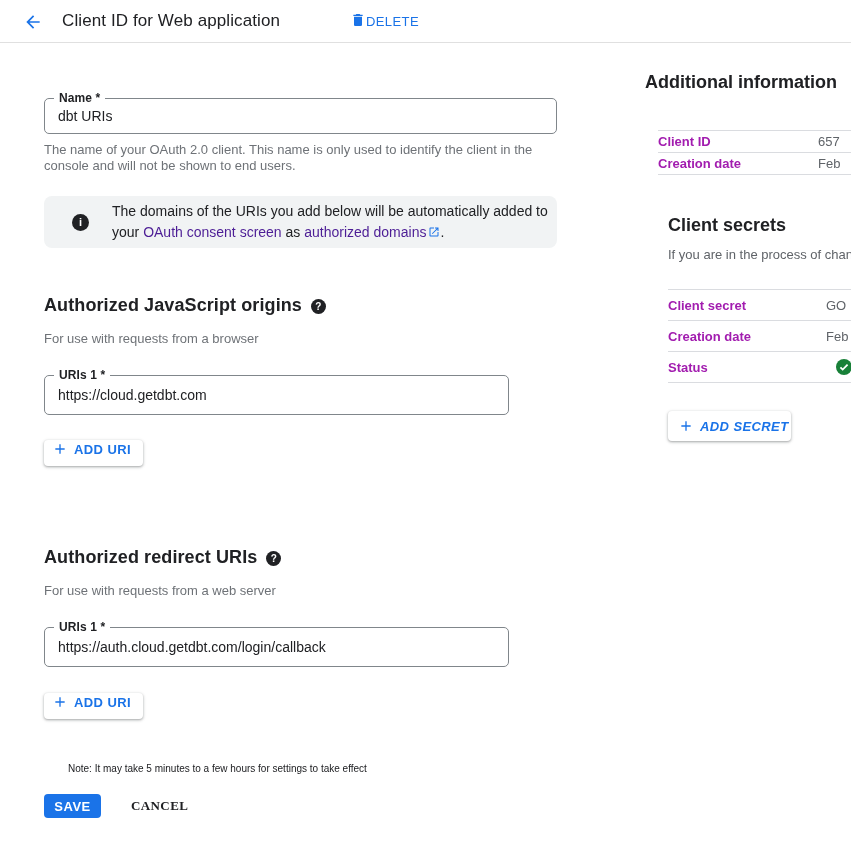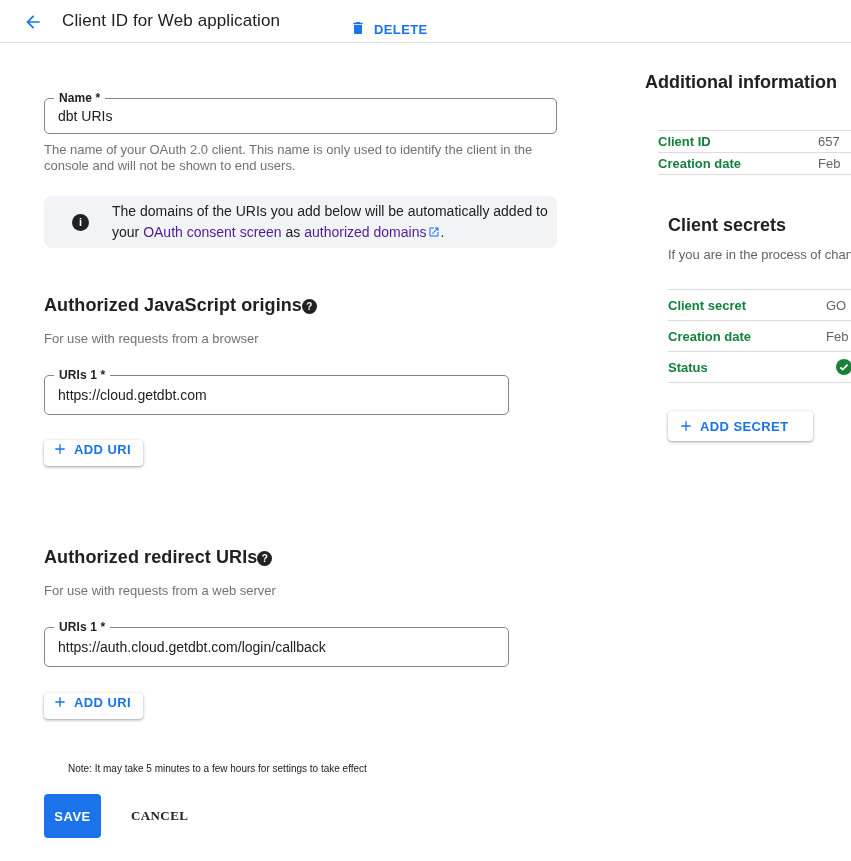--- a/index.html
+++ b/index.html
@@ -6,22 +6,22 @@
     font-family:"Liberation Sans","DejaVu Sans",sans-serif;color:#202124;}
   *{box-sizing:border-box;}
 
   
   .app-header{position:relative;height:43px;border-bottom:1px solid #e0e0e0;
     display:flex;align-items:center;}
   .back-btn{position:absolute;left:22px;top:11px;width:22px;height:22px;cursor:pointer;
     display:flex;align-items:center;justify-content:center;}
   .page-title{position:absolute;left:62px;top:0;height:42px;display:flex;align-items:center;
     font-size:17px;letter-spacing:.1px;color:#202124;}
-  .delete-btn{position:absolute;left:350px;top:8px;height:42px;display:flex;align-items:center;
-    gap:8px;cursor:pointer;color:#1a73e8;font-size:13px;font-weight:700;letter-spacing:.4px;}
+  .delete-btn{position:absolute;left:350px;top:0;height:42px;display:flex;align-items:center;
+    cursor:pointer;color:#1a73e8;font-size:13px;font-weight:400;letter-spacing:.4px;}
 
   
   .left-col{position:absolute;left:44px;top:43px;width:513px;}
   .right-col{position:absolute;left:645px;top:43px;width:330px;}
 
   
   .text-field{position:relative;border:1px solid #80868b;border-radius:5px;
     display:flex;align-items:center;padding:4px 13px;background:#fff;cursor:text;}
   .text-field .tf-label{position:absolute;top:-8px;left:9px;background:#fff;padding:0 5px;
     font-size:12px;font-weight:700;color:#202124;line-height:15px;letter-spacing:.1px;}
@@ -36,56 +36,56 @@
   .notice{margin-top:22px;width:513px;height:52px;background:#f1f3f4;border-radius:8px;
     display:flex;align-items:center;}
   .notice .n-icon{flex:none;margin-left:28px;width:17px;height:17px;border-radius:50%;
     background:#202124;color:#fff;font-size:11px;font-weight:700;line-height:17px;
     text-align:center;font-style:normal;}
   .notice .n-text{margin-left:23px;width:436px;font-size:14px;line-height:21px;color:#202124;}
   .notice a{color:#4c1d95;cursor:pointer;}
   .ext-icon{display:inline-block;vertical-align:-1px;margin-left:2px;}
 
   
-  .sec-head{display:flex;align-items:center;font-size:18px;line-height:21px;
+  .sec-head{display:flex;align-items:center;gap:9px;font-size:18px;line-height:21px;
     font-weight:700;color:#202124;letter-spacing:.1px;}
   .h1-js{margin-top:47px;}
   .h1-redir{margin-top:81px;}
   .help-icon{width:15px;height:15px;border-radius:50%;background:#202124;color:#fff;
     font-size:10px;font-weight:700;line-height:15px;text-align:center;cursor:pointer;
     margin-top:2px;}
 
   
   .add-btn{margin-top:25px;display:inline-flex;align-items:center;height:26px;
     padding:0 12px 8px 8px;background:#fff;border:none;border-radius:4px;cursor:pointer;
     box-shadow:0 1px 2px 0 rgba(60,64,67,.3),0 1px 3px 1px rgba(60,64,67,.15);
     color:#1a73e8;font-size:13px;font-weight:700;letter-spacing:.4px;gap:6px;
     font-family:inherit;}
   .add-btn.second{margin-top:26px;}
   .note{margin-top:41px;font-size:10px;line-height:17px;color:#202124;margin-left:24px;}
   .actions{margin-top:17px;display:flex;align-items:center;}
-  .save-btn{width:57px;height:44px;background:#1a73e8;color:#fff;border:none;border-radius:4px;
+  .save-btn{width:57px;height:24px;background:#1a73e8;color:#fff;border:none;border-radius:4px;
     font-size:13px;font-weight:700;letter-spacing:.5px;cursor:pointer;font-family:inherit;}
   .cancel-btn{margin-left:24px;background:none;border:none;color:#202124;font-size:13px;
     font-weight:700;letter-spacing:.4px;cursor:pointer;font-family:Liberation Serif, serif;}
 
   
   .ri-head{margin-top:28px;font-size:18px;line-height:22px;font-weight:700;color:#202124;}
   .info-table{margin-top:37px;margin-left:13px;width:295px;border-top:1px solid #dadce0;}
   .info-table .row{height:22px;display:flex;align-items:center;border-bottom:1px solid #dadce0;}
-  .row .lbl{width:160px;flex:none;font-size:13px;font-weight:700;color:#15803d;}
+  .row .lbl{width:160px;flex:none;font-size:13px;font-weight:700;color:#a21caf;}
   .row .val{font-size:13px;color:#5f6368;white-space:nowrap;}
   .cs-head{margin-top:39px;margin-left:23px;font-size:18px;line-height:22px;font-weight:700;}
   .cs-desc{margin-top:11px;margin-left:23px;font-size:13px;line-height:16px;color:#5f6368;
     white-space:nowrap;}
   .cs-table{margin-top:26px;margin-left:23px;width:285px;border-top:1px solid #dadce0;}
   .cs-table .row{height:31px;}
   .cs-table .lbl{width:158px;}
   .status-ok{margin-left:10px;display:flex;align-items:center;}
-  .add-secret{margin-left:23px;margin-top:28px;height:30px;padding:0 24px 0 10px;}
+  .add-secret{margin-left:23px;margin-top:28px;height:30px;padding:0 2px 0 10px;font-style:italic;}
 </style>
 </head>
 <body>
 
 <div class="app-header">
   <div class="back-btn">
     <svg width="20" height="20" viewBox="0 0 24 24">
         <path fill="#1a73e8" d="M20 11H7.83l5.59-5.59L12 4l-8 8 8 8 1.41-1.41L7.83 13H20v-2z"></path>
       </svg>
   </div>

